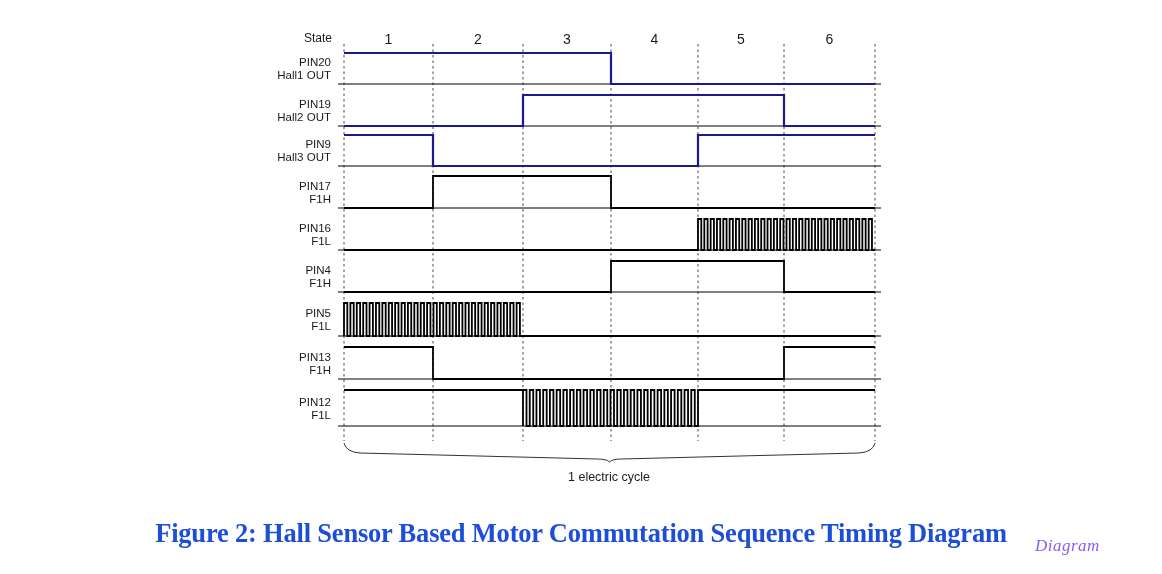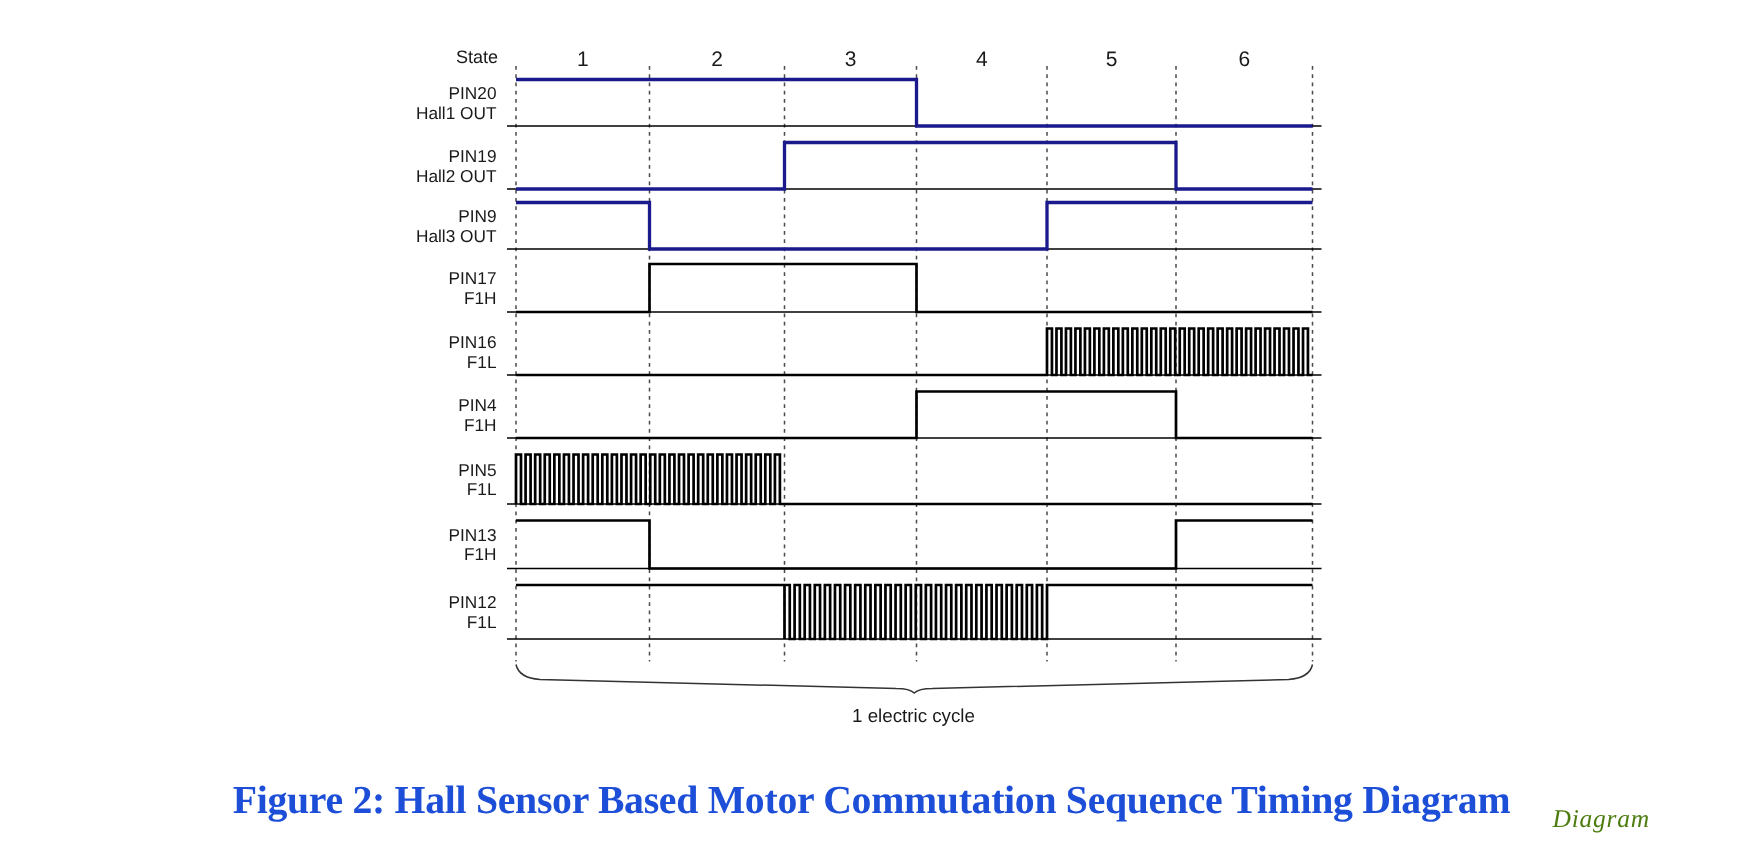--- a/index.html
+++ b/index.html
@@ -88,21 +88,21 @@
     letter-spacing: -0.2px;
     white-space: nowrap;
   }
   .watermark {
     position: absolute;
     left: 1035px;
     top: 536px;
     font-family: "Liberation Serif", serif;
     font-size: 17px;
     font-style: italic;
-    color: #4d7c0f;
+    color: #8b5cf6;
     letter-spacing: 0.5px;
     pointer-events: none;
   }
 </style>
 </head>
 <body>
 
 <div id="figure-wrap">
 
   <svg id="timing" viewBox="0 0 1162 574">

